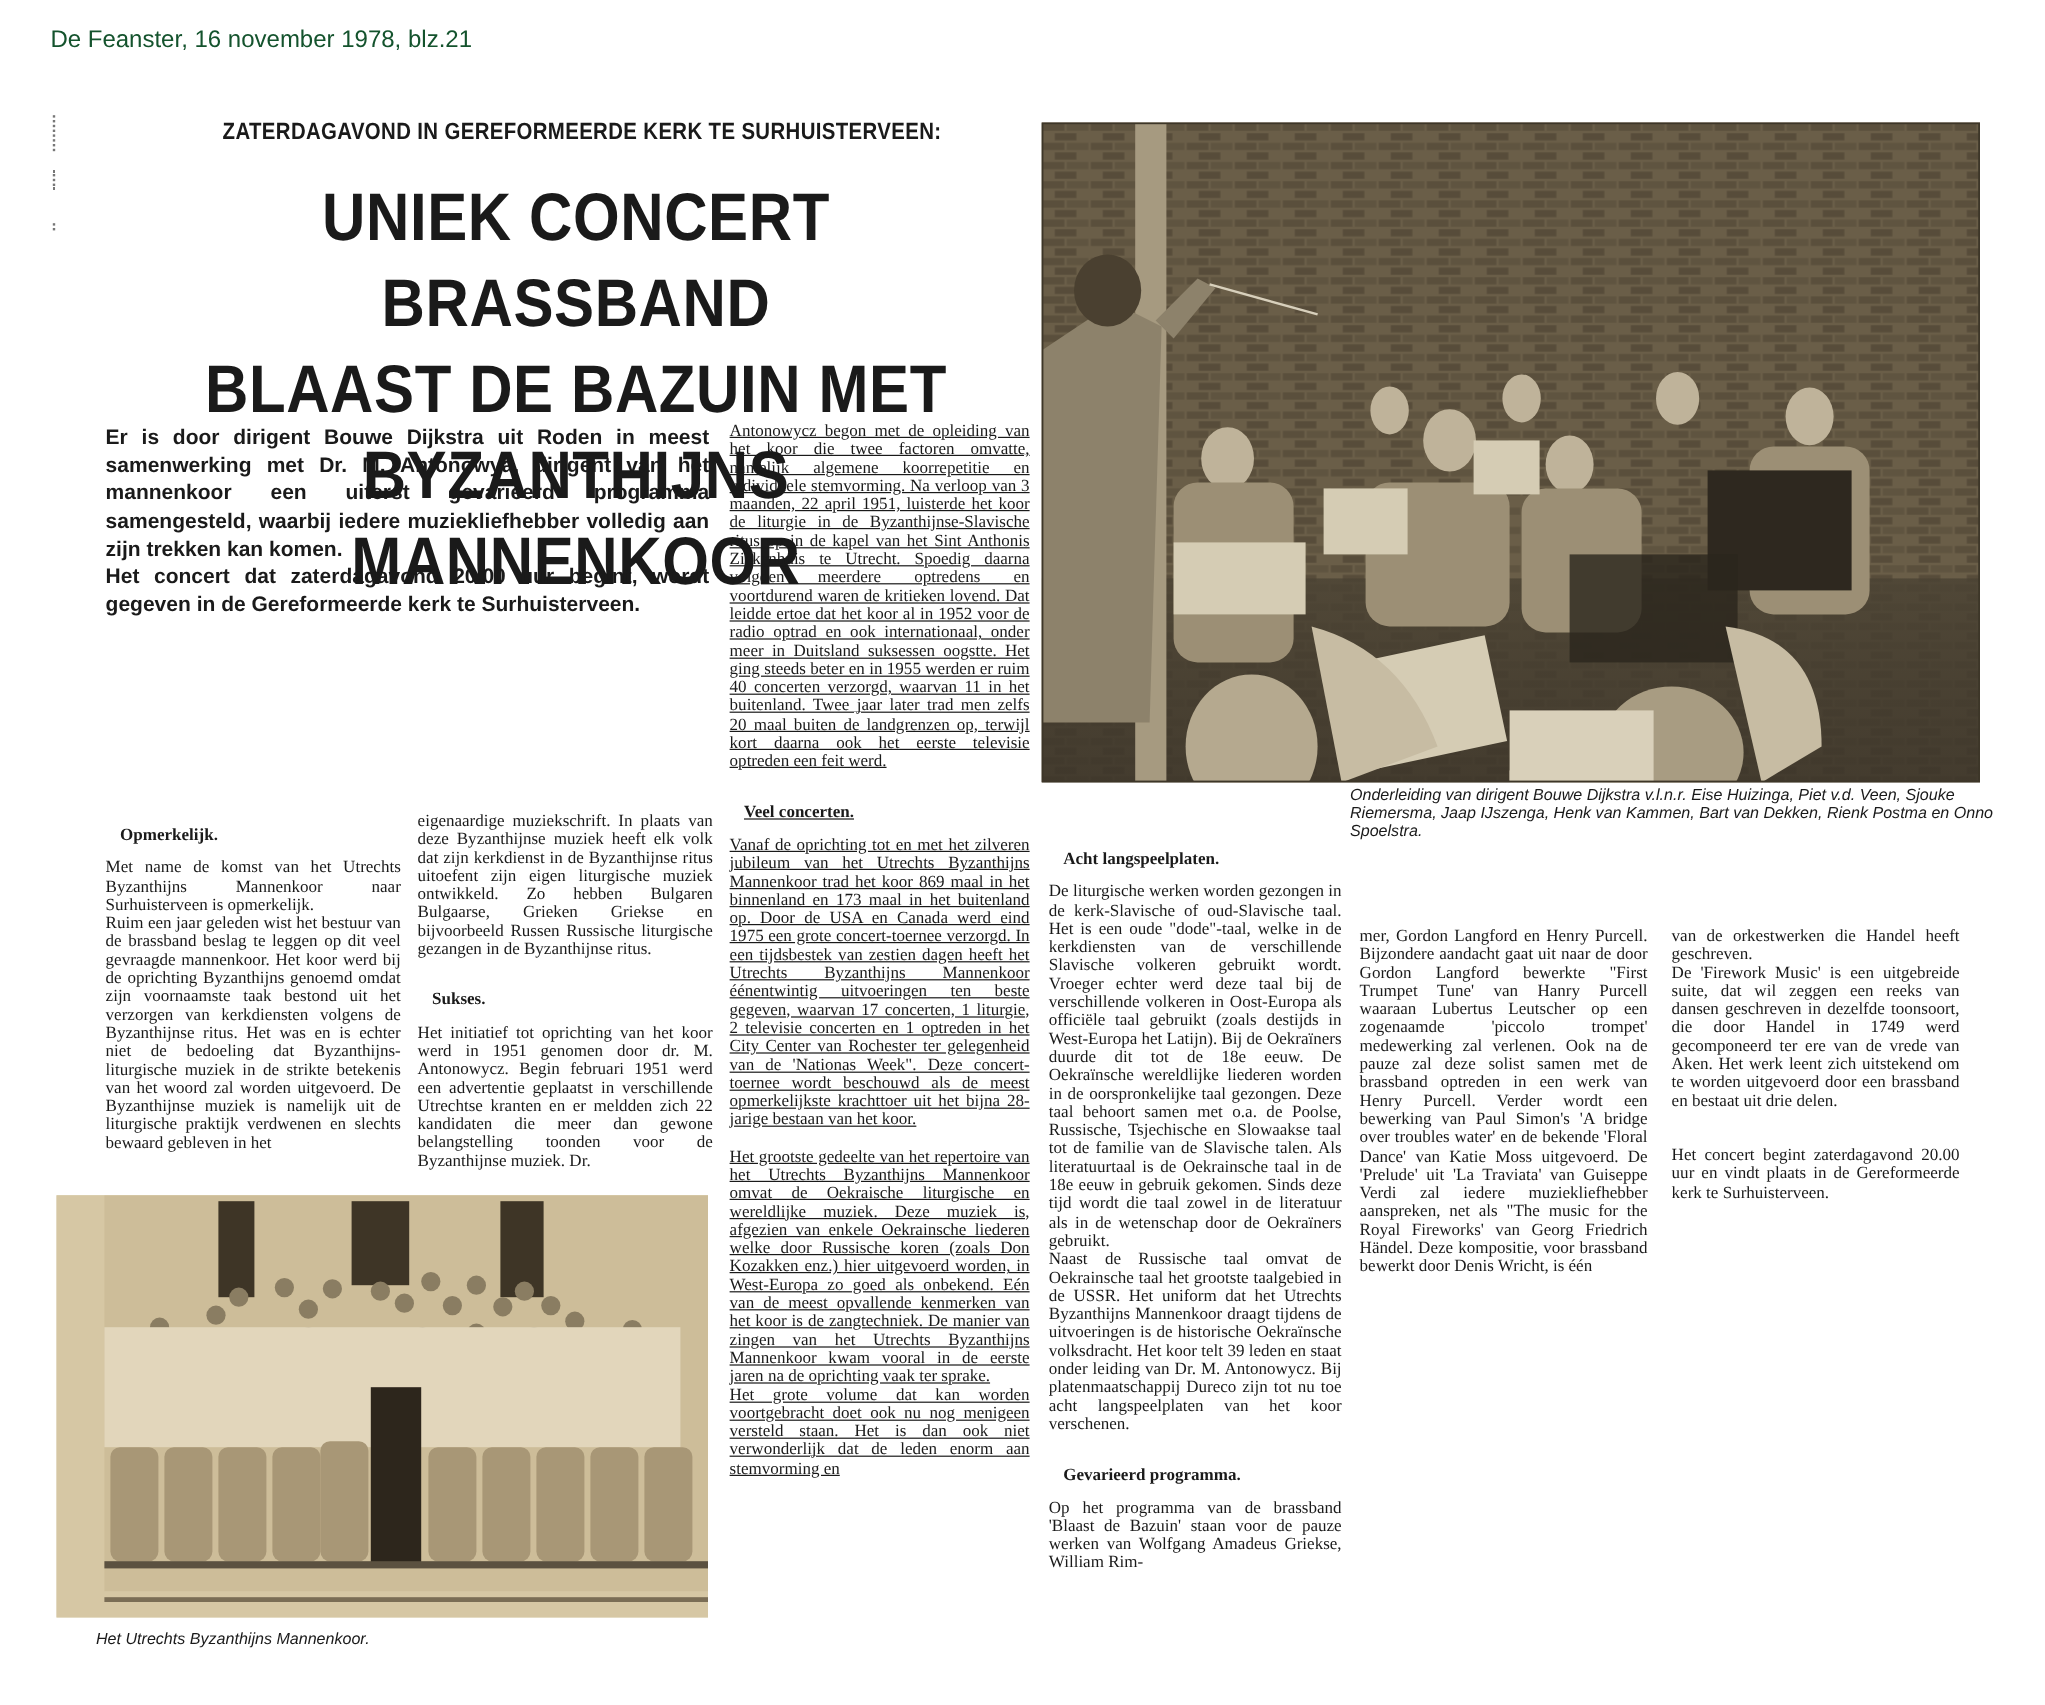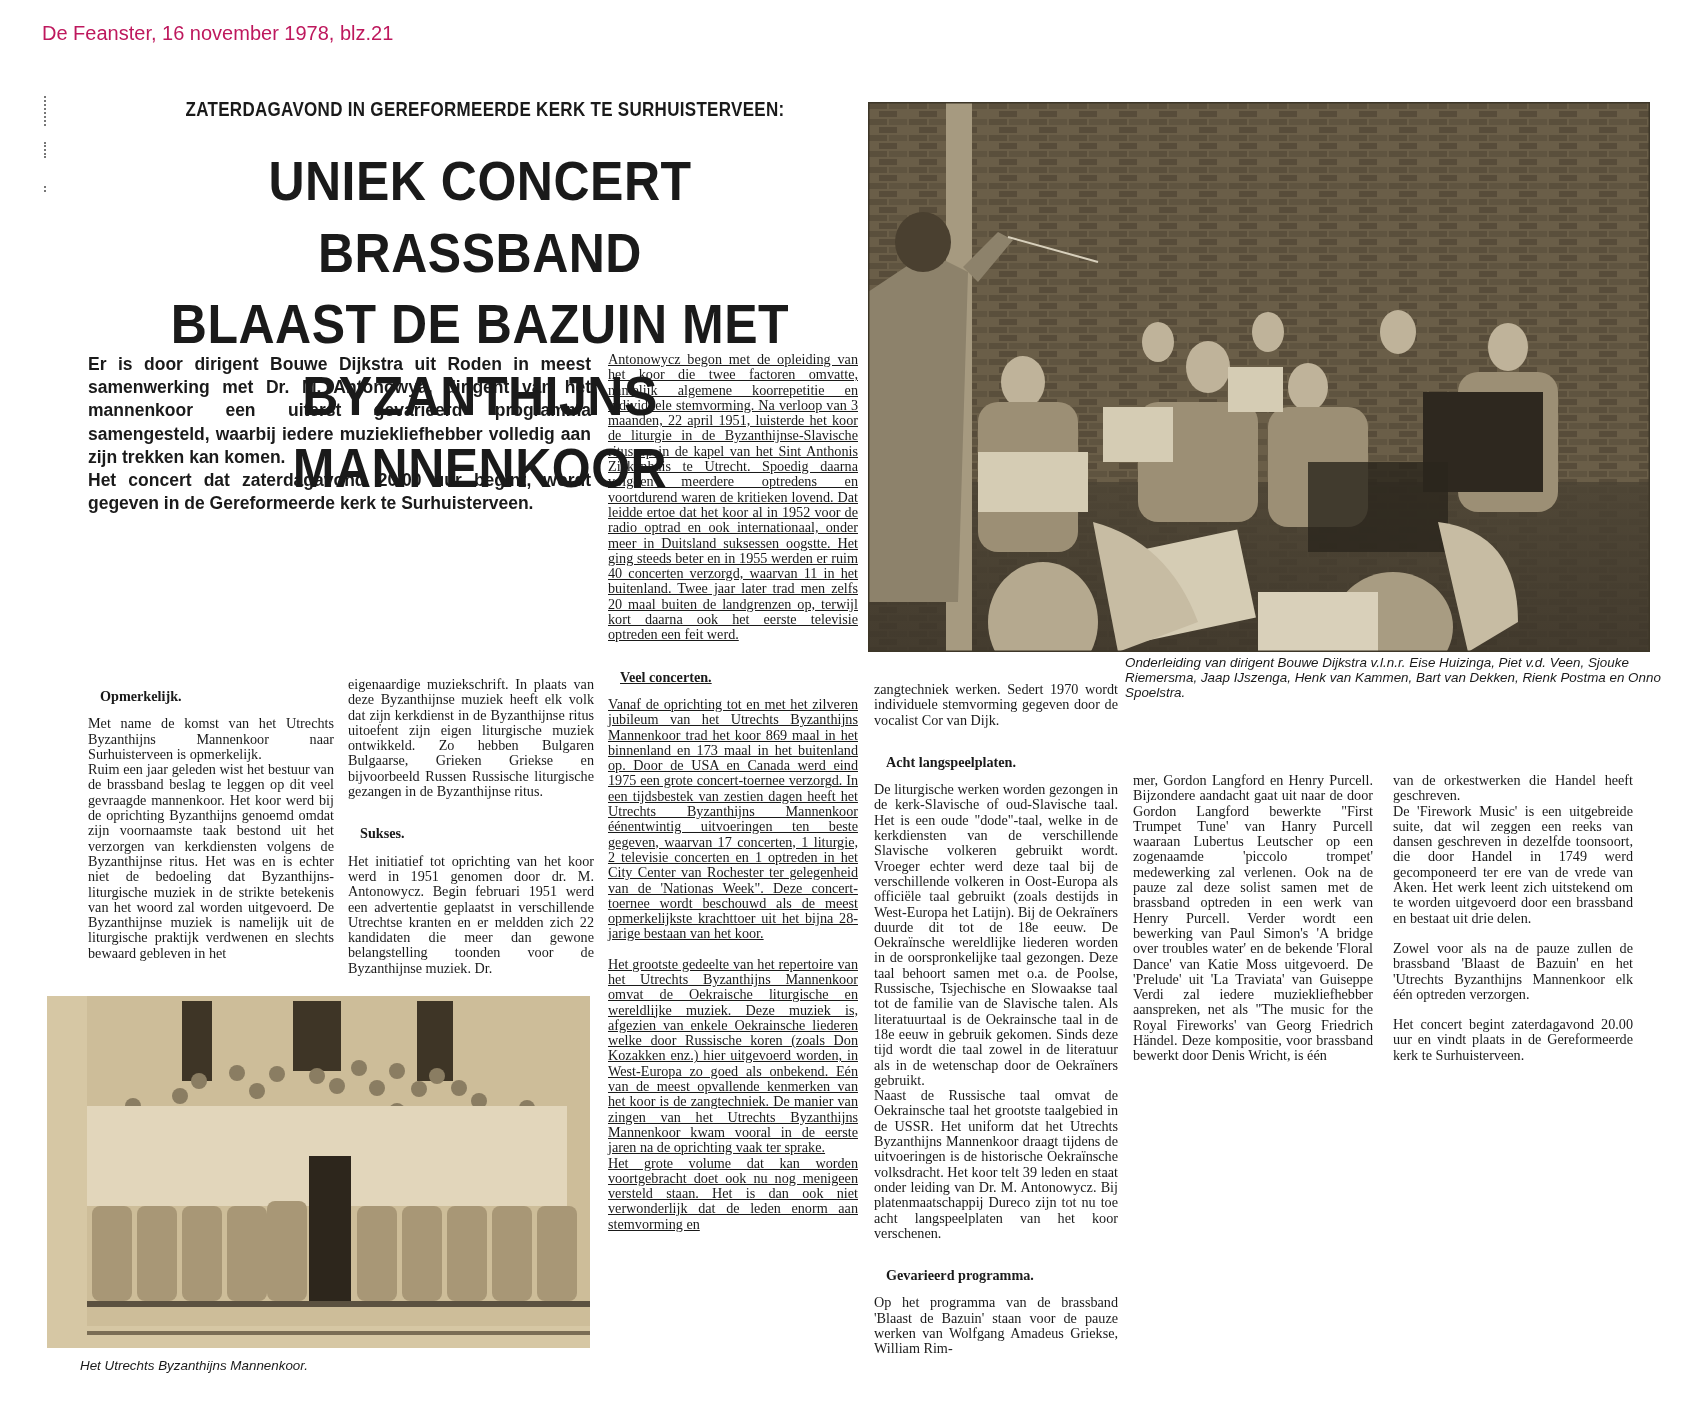--- a/index.html
+++ b/index.html
@@ -1,17 +1,17 @@
 <!DOCTYPE html>
 <html><head>
 <meta charset="utf-8">
 <style>
   html, body { margin: 0; padding: 0; background: #ffffff; }
   body { width: 1704px; height: 1421px; position: relative; overflow: hidden; font-family: "Liberation Serif", serif; color: #1a1a1a; }
-  .source-label { position: absolute; left: 42px; top: 22px; font-family: "Liberation Sans", sans-serif; font-size: 20px; color: #be185d; }
+  .source-label { position: absolute; left: 42px; top: 22px; font-family: "Liberation Sans", sans-serif; font-size: 20px; color: #14532d; }
   .dots { position: absolute; left: 44px; width: 3px; border-left: 2px dotted #777; }
   .kicker { position: absolute; left: 160px; top: 100px; width: 650px; text-align: center; font-family: "Liberation Sans", sans-serif; font-weight: 900; font-size: 17px; letter-spacing: 0.3px; transform: scaleY(1.15); }
   .headline { position: absolute; left: 110px; top: 145px; width: 740px; text-align: center; font-family: "Liberation Sans", sans-serif; font-weight: 900; font-size: 50px; line-height: 64px; letter-spacing: 0.5px; transform: scaleY(1.12); transform-origin: top; }
   .lead { position: absolute; left: 88px; top: 353px; width: 503px; font-family: "Liberation Sans", sans-serif; font-weight: 900; font-size: 17.5px; line-height: 23.2px; text-align: justify; }
   .lead p { margin: 0; }
   .col { position: absolute; font-size: 14.2px; line-height: 15.3px; text-align: justify; hyphens: manual; }
   .col p { margin: 0; }
   .col .sub { font-weight: bold; margin: 12px; }
   .col .gap { height: 15px; }
   .photo { position: absolute; overflow: hidden; }
@@ -59,39 +59,37 @@
   <p>Antonowycz begon met de opleiding van het koor die twee factoren omvatte, namelijk algemene koorrepetitie en individuele stemvorming. Na verloop van 3 maanden, 22 april 1951, luisterde het koor de liturgie in de Byzanthijnse-Slavische ritus op in de kapel van het Sint Anthonis Ziekenhuis te Utrecht. Spoedig daarna volgden meerdere optredens en voortdurend waren de kritieken lovend. Dat leidde ertoe dat het koor al in 1952 voor de radio optrad en ook internationaal, onder meer in Duitsland suksessen oogstte. Het ging steeds beter en in 1955 werden er ruim 40 concerten verzorgd, waarvan 11 in het buitenland. Twee jaar later trad men zelfs 20 maal buiten de landgrenzen op, terwijl kort daarna ook het eerste televisie optreden een feit werd.</p>
   <div class="gap"></div>
   <p class="sub">Veel concerten.</p>
   <p>Vanaf de oprichting tot en met het zilveren jubileum van het Utrechts Byzanthijns Mannenkoor trad het koor 869 maal in het binnenland en 173 maal in het buitenland op. Door de USA en Canada werd eind 1975 een grote concert-toernee verzorgd. In een tijdsbestek van zestien dagen heeft het Utrechts Byzanthijns Mannenkoor éénentwintig uitvoeringen ten beste gegeven, waarvan 17 concerten, 1 liturgie, 2 televisie concerten en 1 optreden in het City Center van Rochester ter gelegenheid van de 'Nationas Week". Deze concert-toernee wordt beschouwd als de meest opmerkelijkste krachttoer uit het bijna 28-jarige bestaan van het koor.</p>
   <div class="gap"></div>
   <p>Het grootste gedeelte van het repertoire van het Utrechts Byzanthijns Mannenkoor omvat de Oekraische liturgische en wereldlijke muziek. Deze muziek is, afgezien van enkele Oekrainsche liederen welke door Russische koren (zoals Don Kozakken enz.) hier uitgevoerd worden, in West-Europa zo goed als onbekend. Eén van de meest opvallende kenmerken van het koor is de zangtechniek. De manier van zingen van het Utrechts Byzanthijns Mannenkoor kwam vooral in de eerste jaren na de oprichting vaak ter sprake.</p>
   <p>Het grote volume dat kan worden voortgebracht doet ook nu nog menigeen versteld staan. Het is dan ook niet verwonderlijk dat de leden enorm aan stemvorming en</p>
 </div>
 
 <div class="col" style="left:874px;top:682px;width:244px;">
-  <p>zangtechniek werken. Sedert 1970 wordt individuele stemvorming gegeven door de vocalist Cor van Dijk.</p>
   <div class="gap"></div>
   <p class="sub">Acht langspeelplaten.</p>
   <p>De liturgische werken worden gezongen in de kerk-Slavische of oud-Slavische taal. Het is een oude "dode"-taal, welke in de kerkdiensten van de verschillende Slavische volkeren gebruikt wordt. Vroeger echter werd deze taal bij de verschillende volkeren in Oost-Europa als officiële taal gebruikt (zoals destijds in West-Europa het Latijn). Bij de Oekraïners duurde dit tot de 18e eeuw. De Oekraïnsche wereldlijke liederen worden in de oorspronkelijke taal gezongen. Deze taal behoort samen met o.a. de Poolse, Russische, Tsjechische en Slowaakse taal tot de familie van de Slavische talen. Als literatuurtaal is de Oekrainsche taal in de 18e eeuw in gebruik gekomen. Sinds deze tijd wordt die taal zowel in de literatuur als in de wetenschap door de Oekraïners gebruikt.</p>
   <p>Naast de Russische taal omvat de Oekrainsche taal het grootste taalgebied in de USSR. Het uniform dat het Utrechts Byzanthijns Mannenkoor draagt tijdens de uitvoeringen is de historische Oekraïnsche volksdracht. Het koor telt 39 leden en staat onder leiding van Dr. M. Antonowycz. Bij platenmaatschappij Dureco zijn tot nu toe acht langspeelplaten van het koor verschenen.</p>
   <div class="gap"></div>
   <p class="sub">Gevarieerd programma.</p>
   <p>Op het programma van de brassband 'Blaast de Bazuin' staan voor de pauze werken van Wolfgang Amadeus Griekse, William Rim-</p>
 </div>
 
 <div class="col" style="left:1133px;top:773px;width:240px;">
   <p>mer, Gordon Langford en Henry Purcell. Bijzondere aandacht gaat uit naar de door Gordon Langford bewerkte "First Trumpet Tune' van Hanry Purcell waaraan Lubertus Leutscher op een zogenaamde 'piccolo trompet' medewerking zal verlenen. Ook na de pauze zal deze solist samen met de brassband optreden in een werk van Henry Purcell. Verder wordt een bewerking van Paul Simon's 'A bridge over troubles water' en de bekende 'Floral Dance' van Katie Moss uitgevoerd. De 'Prelude' uit 'La Traviata' van Guiseppe Verdi zal iedere muziekliefhebber aanspreken, net als "The music for the Royal Fireworks' van Georg Friedrich Händel. Deze kompositie, voor brassband bewerkt door Denis Wricht, is één</p>
 </div>
 
 <div class="col" style="left:1393px;top:773px;width:240px;">
   <p>van de orkestwerken die Handel heeft geschreven.</p>
   <p>De 'Firework Music' is een uitgebreide suite, dat wil zeggen een reeks van dansen geschreven in dezelfde toonsoort, die door Handel in 1749 werd gecomponeerd ter ere van de vrede van Aken. Het werk leent zich uitstekend om te worden uitgevoerd door een brassband en bestaat uit drie delen.</p>
   <div class="gap"></div>
-  <p>Zowel voor als na de pauze zullen de brassband 'Blaast de Bazuin' en het 'Utrechts Byzanthijns Mannenkoor elk één optreden verzorgen.</p>
   <div class="gap"></div>
   <p>Het concert begint zaterdagavond 20.00 uur en vindt plaats in de Gereformeerde kerk te Surhuisterveen.</p>
 </div>
 
 <div class="photo photo-band">
   <svg width="782" height="550" viewBox="0 0 782 550">
     <defs>
       <pattern id="bricks" width="40" height="16" patternUnits="userSpaceOnUse">
         <rect width="40" height="16" fill="#6a5e48"></rect>
         <rect x="1" y="1" width="18" height="6" fill="#5a4f3c"></rect>

